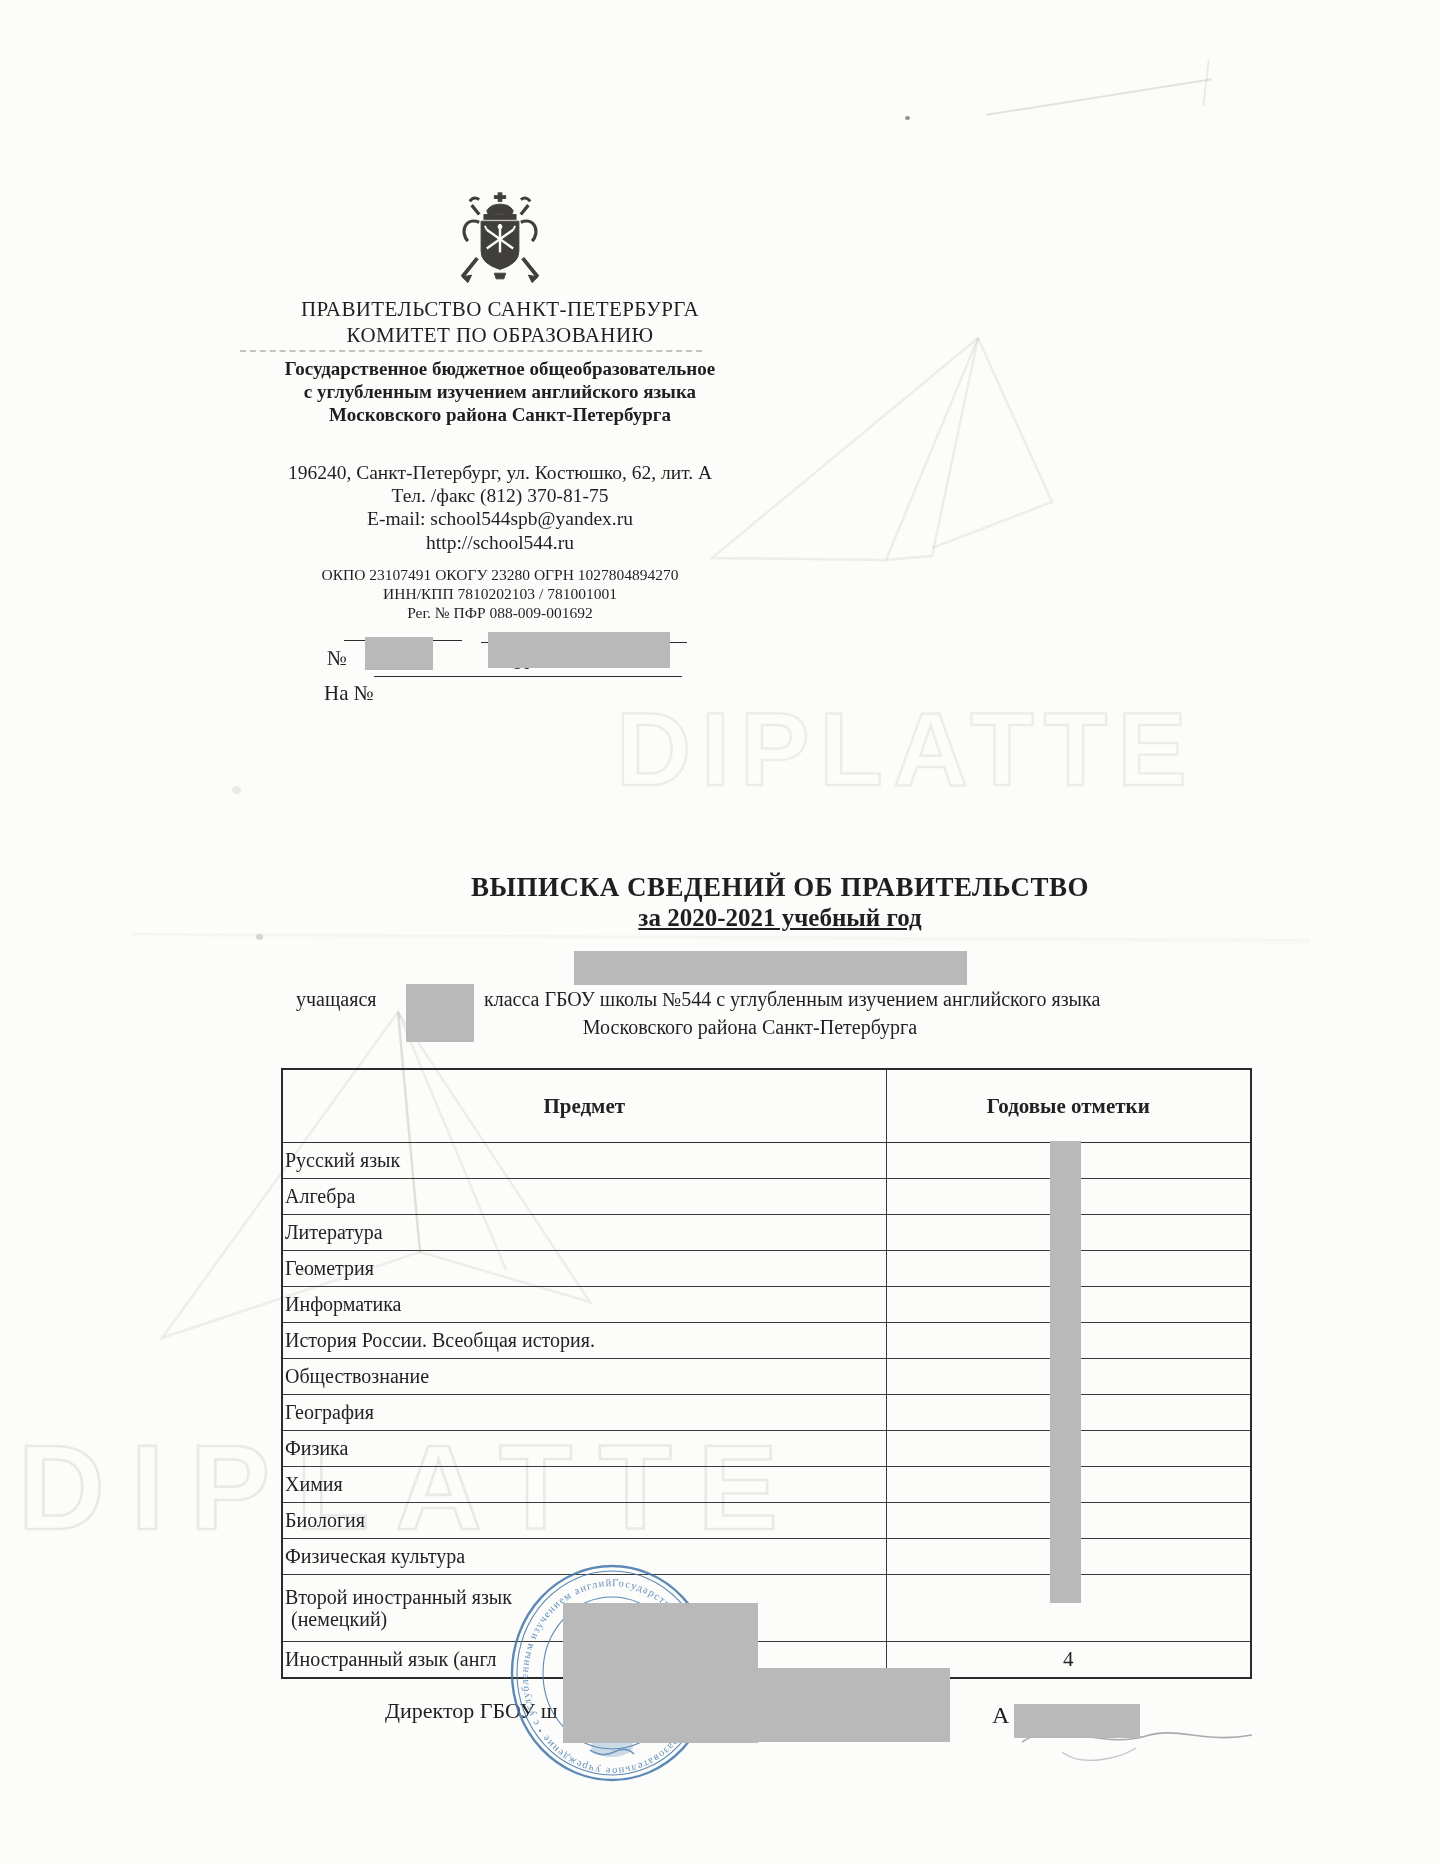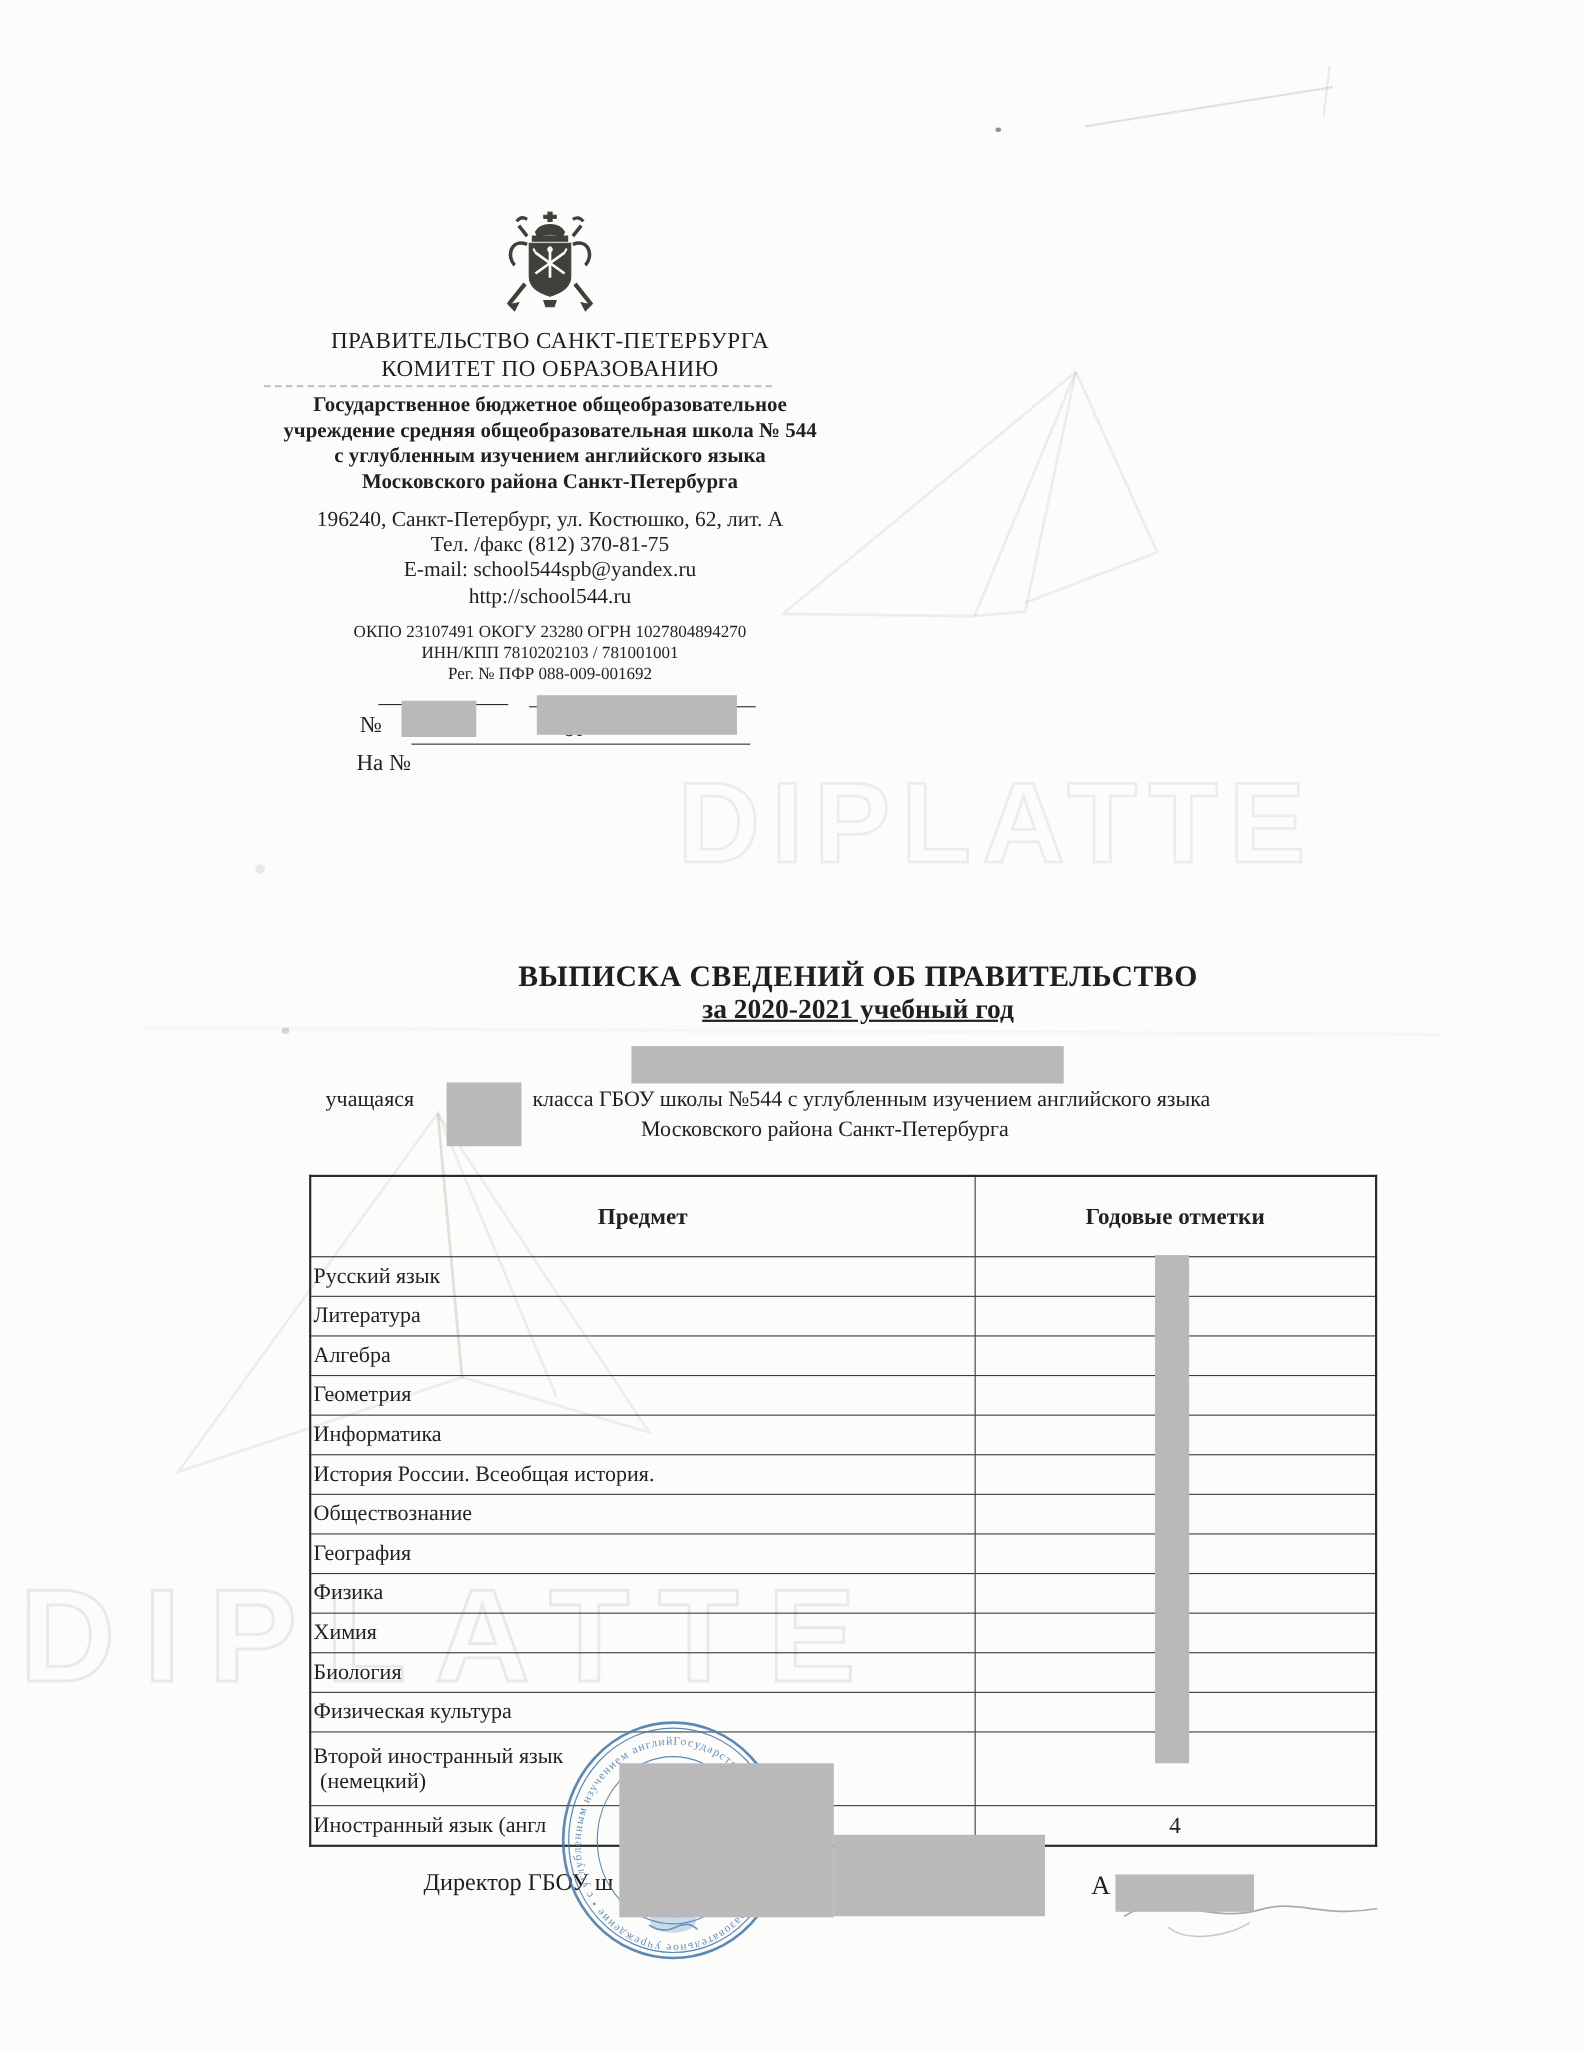--- a/index.html
+++ b/index.html
@@ -126,21 +126,20 @@
     </g>
   </svg>
 
   <div class="lh-center gov-block">
     <div>ПРАВИТЕЛЬСТВО САНКТ-ПЕТЕРБУРГА</div>
     <div>КОМИТЕТ ПО ОБРАЗОВАНИЮ</div>
   </div>
   <div class="dashed-rule"></div>
   <div class="lh-center school-block">
     <div>Государственное бюджетное общеобразовательное</div>
-    <div>учреждение средняя общеобразовательная школа № 544</div>
     <div>с углубленным изучением английского языка</div>
     <div>Московского района Санкт-Петербурга</div>
   </div>
   <div class="lh-center addr-block">
     <div>196240, Санкт-Петербург, ул. Костюшко, 62,  лит. А</div>
     <div>Тел. /факс (812) 370-81-75</div>
     <div>E-mail: school544spb@yandex.ru</div>
     <div>http://school544.ru</div>
   </div>
   <div class="lh-center codes-block">
@@ -173,25 +172,25 @@
         <th>Предмет</th>
         <th>Годовые отметки</th>
       </tr>
     </thead>
     <tbody>
         <tr>
           <td class="subj">Русский язык</td>
           <td class="mark"></td>
         </tr>
         <tr>
+          <td class="subj">Алгебра</td>
+          <td class="mark"></td>
+        </tr>
+        <tr>
           <td class="subj">Литература</td>
-          <td class="mark"></td>
-        </tr>
-        <tr>
-          <td class="subj">Алгебра</td>
           <td class="mark"></td>
         </tr>
         <tr>
           <td class="subj">Геометрия</td>
           <td class="mark"></td>
         </tr>
         <tr>
           <td class="subj">Информатика</td>
           <td class="mark"></td>
         </tr>

